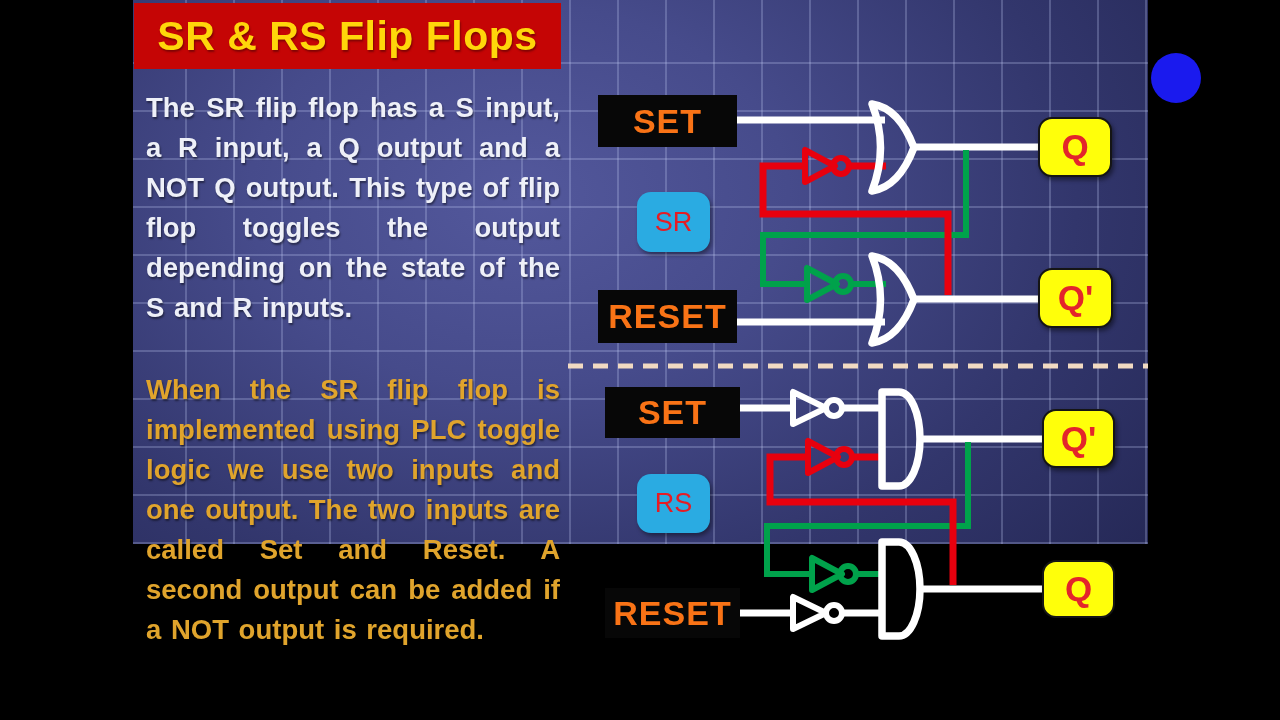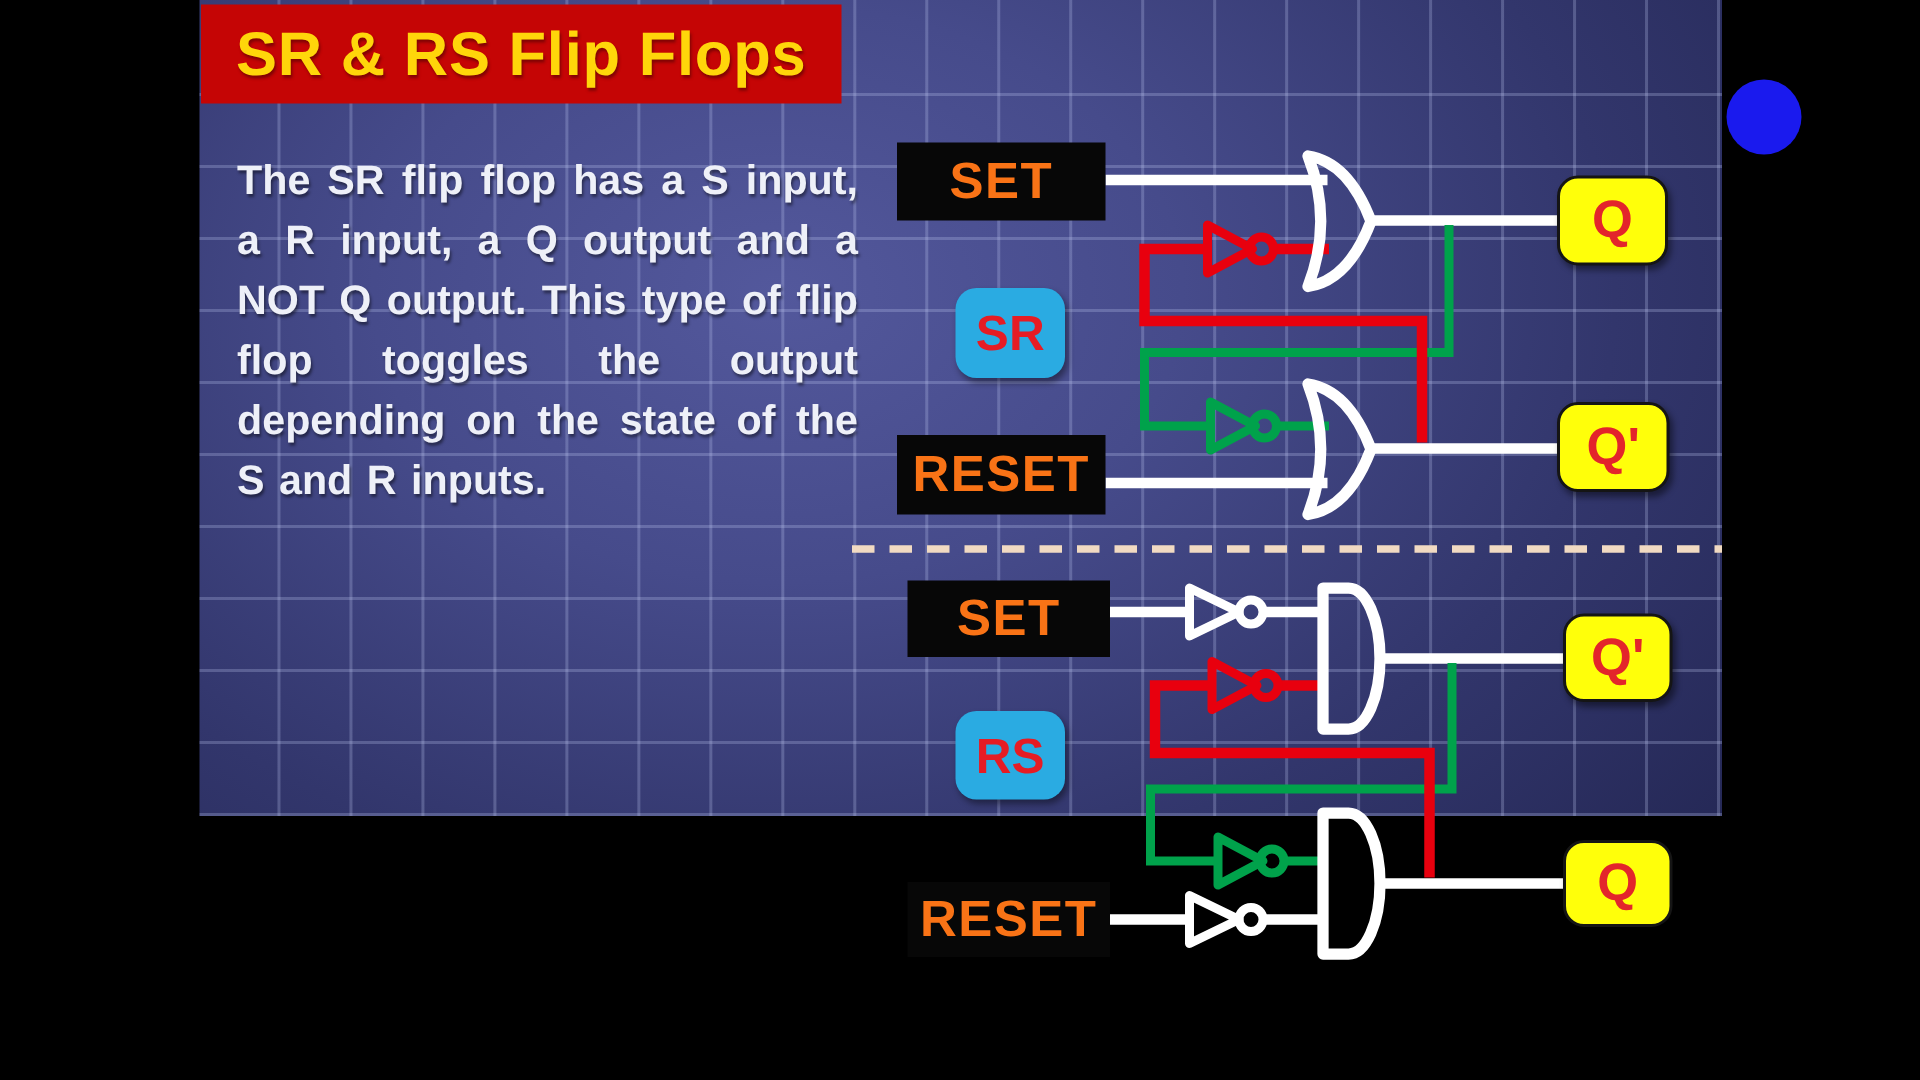--- a/index.html
+++ b/index.html
@@ -9,54 +9,55 @@
     background-image:
       repeating-linear-gradient(to right, transparent 0 46px, rgba(195,205,245,.26) 46px 48px),
       repeating-linear-gradient(to bottom, transparent 0 46px, rgba(195,205,245,.26) 46px 48px),
       radial-gradient(ellipse 900px 640px at 38% 36%, #53589c 0%, #464b8b 30%, #32366c 62%, #20234e 100%);
     background-position:6px 0, 0 16px, 0 0;
   }
   .banner{position:absolute;left:1px;top:3px;width:427px;height:66px;background:#c50505;
     display:flex;align-items:center;justify-content:center;}
   .banner span{color:#ffd60a;font-size:41px;font-weight:bold;letter-spacing:.5px;
     text-shadow:1px 2px 2px rgba(0,0,0,.35);white-space:nowrap;}
-  .para{position:absolute;left:13px;width:414px;margin:12px;font-weight:bold;font-size:27.5px;
+  .para{position:absolute;left:13px;width:414px;margin:0;font-weight:bold;font-size:27.5px;
     line-height:40px;text-align:justify;word-spacing:2px;text-shadow:1px 2px 2px rgba(0,0,0,.45);}
   .intro{top:88px;color:#eef0f8;}
   .plc{top:370px;color:#e0a42c;}
   svg.circ{position:absolute;left:0;top:0;pointer-events:none;}
   .wire-w{stroke:#ffffff;stroke-width:7;fill:none;}
   .wire-r{stroke:#e8000e;stroke-width:7;fill:none;}
   .wire-g{stroke:#00a24b;stroke-width:6;fill:none;}
   .gate-w{stroke:#ffffff;stroke-width:7.5;fill:none;stroke-linejoin:round;}
   .inv-w{stroke:#ffffff;stroke-width:6;fill:none;stroke-linejoin:round;}
   .inv-r{stroke:#e8000e;stroke-width:6;fill:none;stroke-linejoin:round;}
   .inv-g{stroke:#00a24b;stroke-width:6;fill:none;stroke-linejoin:round;}
   .divider{stroke:#f1dac2;stroke-width:5;stroke-dasharray:15 10;fill:none;}
   .lbl{position:absolute;background:#070707;color:#f97316;font-weight:bold;font-size:34px;
     display:flex;align-items:center;justify-content:center;letter-spacing:1px;}
-  .badge{position:absolute;background:#2aabe2;color:#e61c24;font-weight:bold;font-size:33px;
+  .badge{position:absolute;background:#2aabe2;color:#e61c24;font-weight:normal;font-size:27px;
     border-radius:14px;display:flex;align-items:center;justify-content:center;
     box-shadow:2px 3px 4px rgba(0,0,0,.4);}
   .out{position:absolute;background:#ffff0a;color:#e3252b;font-weight:bold;font-size:35px;
     border:2px solid #151515;border-radius:14px;display:flex;align-items:center;justify-content:center;
     box-shadow:2px 3px 4px rgba(0,0,0,.45);}
   .dot{position:absolute;left:1151px;top:53px;width:50px;height:50px;border-radius:50%;background:#1a1aee;}
 </style>
 </head>
 <body>
 
 <div class="stage">
   <div class="slide">
 
     <div class="banner">
       <span>SR &amp; RS Flip Flops</span>
     </div>
 
     <p class="para intro">The SR flip flop has a S input, a R input, a Q output and a NOT Q output. This type of flip flop toggles the output depending on the state of the S and R inputs.</p>
+    <p class="para plc">When the SR flip flop is implemented using PLC toggle logic we use two inputs and one output. The two inputs are called Set and Reset. A second output can be added if a NOT output is required.</p>
 
     <svg class="circ" width="1015" height="720" viewBox="0 0 1015 720">
 
       <path class="divider" d="M435,366 L1015,366"></path>
 
       <g>
         <path class="wire-w" d="M604,120 L752,120"></path>
         <path class="wire-w" d="M778,147 L905,147"></path>
         <path class="wire-w" d="M604,322 L752,322"></path>
         <path class="wire-w" d="M778,299 L905,299"></path>

